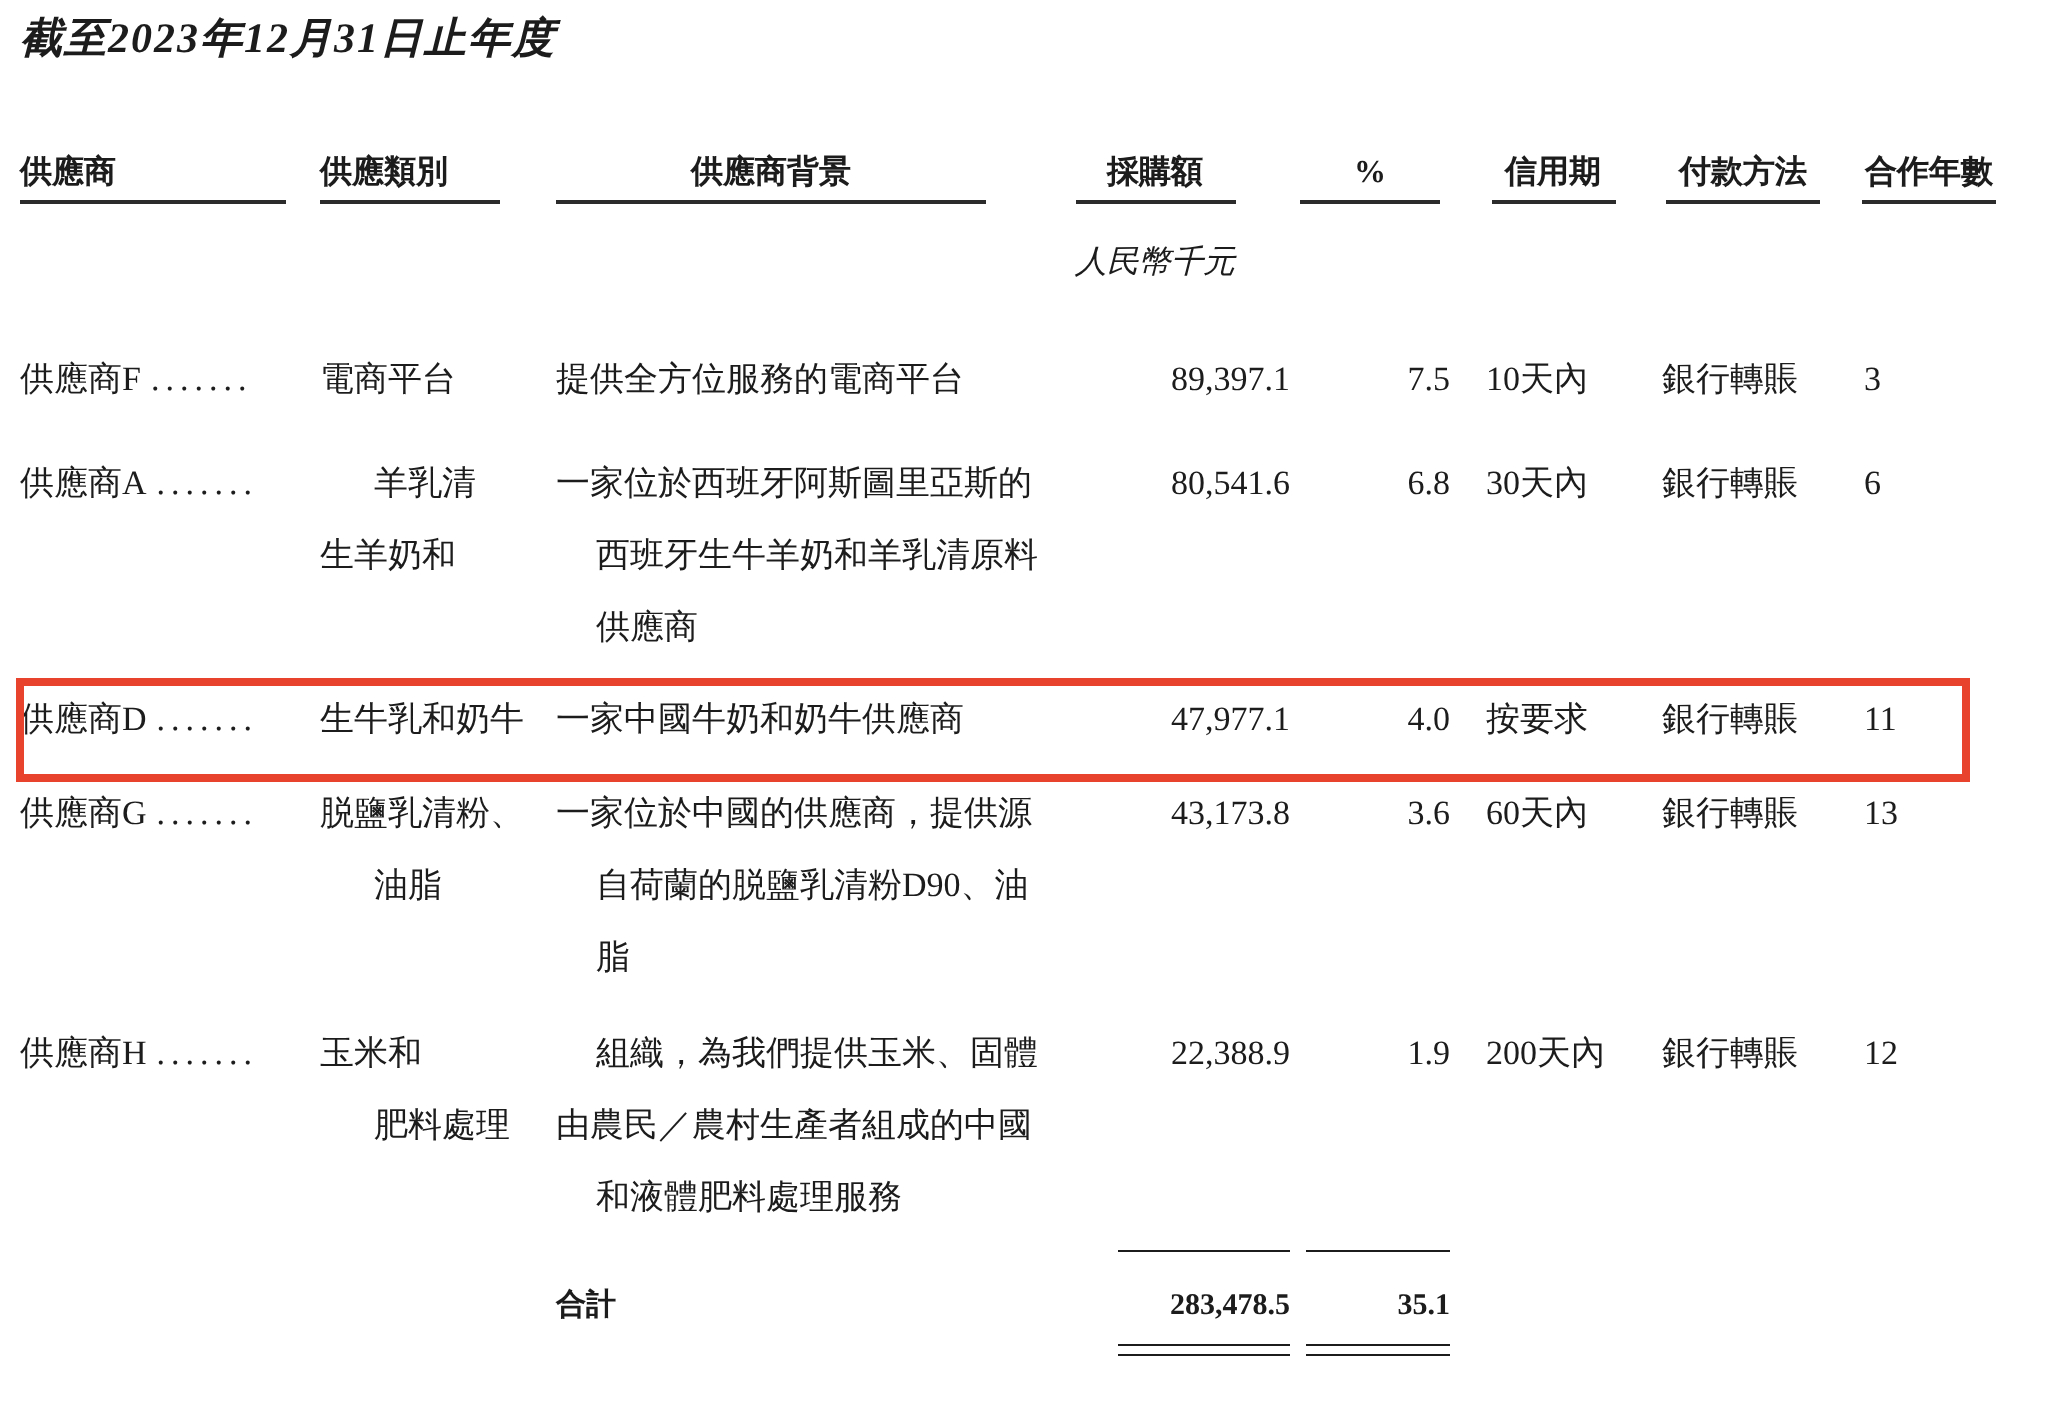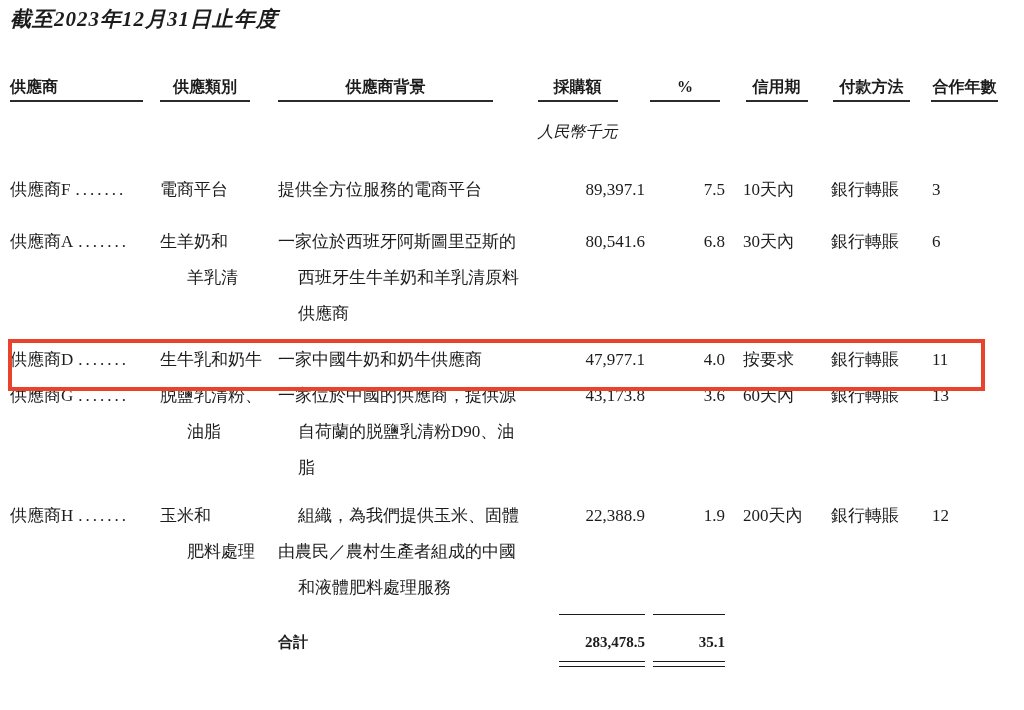--- a/index.html
+++ b/index.html
@@ -17,21 +17,21 @@
 
   .grid { display:grid; grid-template-columns:150px 118px 232px 135px 80px 103px 87px 99px; }
 
   
   .hrow { margin-top:46px; font-weight:bold; font-size:16px; line-height:18px; }
   .hd .lbl { display:block; white-space:nowrap; }
   .ul { border-bottom:2px solid #2b2b2b; margin-top:4px; }
   .h1 .lbl { text-align:left; }
   .h1 .ul { width:133px; }
   .h2 .lbl, .h2 .ul { width:90px; }
-  .h2 .lbl { text-align:center; }
+  .h2 .lbl { }
   .h3 .lbl, .h3 .ul { width:215px; }
   .h3 .lbl { text-align:center; }
   .h4 .lbl { text-align:center; } .h4 .ul { width:80px; margin-left:auto; margin-right:auto; }
   .h5 .lbl { text-align:center; } .h5 .ul { width:70px; margin-left:auto; margin-right:auto; }
   .h6 .lbl { text-align:center; } .h6 .ul { width:62px; margin-left:auto; margin-right:auto; }
   .h7 .lbl { text-align:center; } .h7 .ul { width:77px; margin-left:auto; margin-right:auto; }
   .h8 .lbl { text-align:center; } .h8 .ul { width:67px; margin-left:auto; margin-right:auto; }
 
   .unit-row { margin-top:22px; line-height:16px; }
   .unit { font-style:italic; font-size:16px; text-align:center; white-space:nowrap; }
@@ -45,21 +45,21 @@
   .c4 { text-align:right; }
   .c5 { text-align:right; }
   .c6 { padding-left:18px; }
   .c7 { padding-left:3px; }
   .c8 { padding-left:17px; }
   .dots { letter-spacing:3px; padding-left:5px; }
 
   .mF { margin-top:32px; }
   .mA { margin-top:16px; }
   .mD { margin-top:10px; }
-  .mG { }
+  .mG { margin-top:11px; }
   .mH { margin-top:12px; }
 
   .rules-row { margin-top:8px; }
   .rl { border-top:1.5px solid #1c1c1c; }
   .r4 { width:86px; margin-left:auto; }
   .r5 { width:72px; margin-left:auto; }
 
   .total-row { margin-top:9px; font-size:15px; line-height:36px; font-weight:bold; }
   .dbl-row { margin-top:1px; }
   .dbl { height:4px; border-top:1.5px solid #1c1c1c; border-bottom:1.5px solid #1c1c1c; }
@@ -135,22 +135,22 @@
     <div class="cell c4">89,397.1</div>
     <div class="cell c5">7.5</div>
     <div class="cell c6">10天內</div>
     <div class="cell c7">銀行轉賬</div>
     <div class="cell c8">3</div>
   </div>
 
   <div class="grid drow mA">
     <div class="cell"><span>供應商A</span><span class="dots">.......</span></div>
     <div class="cell">
+      <div class="ln ind2">羊乳清</div>
       <div class="ln">生羊奶和</div>
-      <div class="ln ind2">羊乳清</div>
     </div>
     <div class="cell">
       <div class="ln">一家位於西班牙阿斯圖里亞斯的</div>
       <div class="ln ind3">西班牙生牛羊奶和羊乳清原料</div>
       <div class="ln ind3">供應商</div>
     </div>
     <div class="cell c4">80,541.6</div>
     <div class="cell c5">6.8</div>
     <div class="cell c6">30天內</div>
     <div class="cell c7">銀行轉賬</div>

